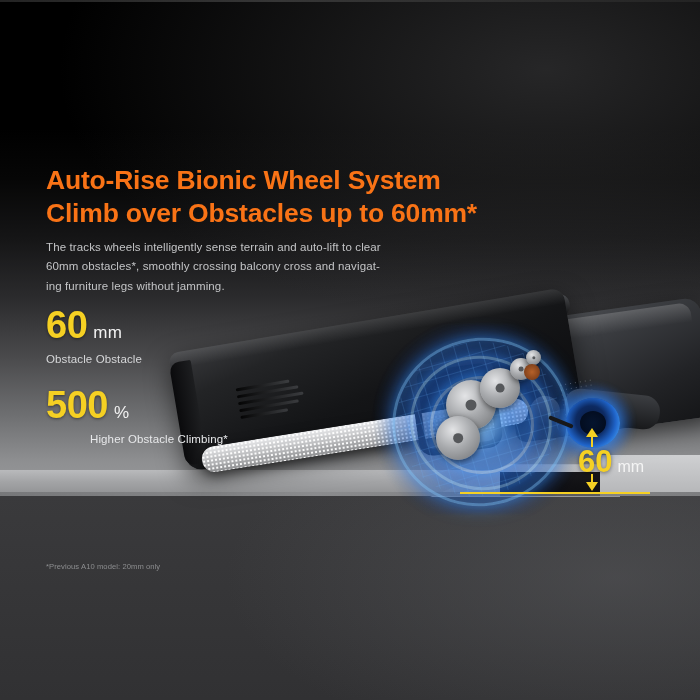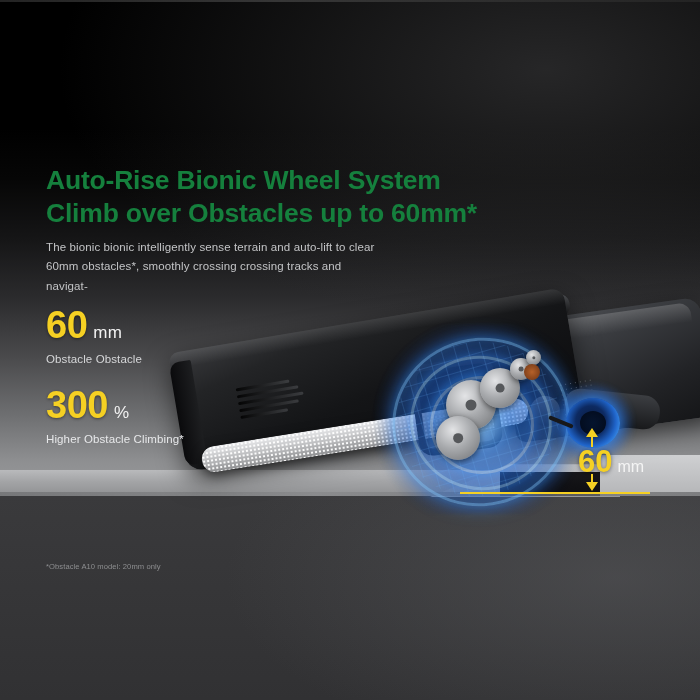--- a/index.html
+++ b/index.html
@@ -236,21 +236,21 @@
     background:radial-gradient(circle,#05142e,#020a1a);
   }
   .hub-stick{
     position:absolute;left:-18px;top:22px;width:26px;height:4px;
     background:#17181a;border-radius:2px;transform:rotate(22deg);
   }
 
   
   .headline{
     position:absolute;left:46px;top:146px;width:560px;
-    color:#15803d;font-weight:bold;font-size:26.5px;line-height:1.26;
+    color:#f97316;font-weight:bold;font-size:26.5px;line-height:1.26;
     letter-spacing:-.2px;
   }
   .headline .l2{display:block;}
   .body-copy{
     position:absolute;left:46px;top:226px;width:340px;
     color:#c3c4c6;font-size:11.5px;line-height:1.72;letter-spacing:.12px;
   }
   .body-copy span{display:block;}
 
   .stat{position:absolute;left:46px;}
@@ -261,21 +261,21 @@
     color:#f5d023;font-weight:bold;font-size:38px;line-height:1;
     letter-spacing:-.5px;
     text-shadow:0 1px 3px rgba(0,0,0,.45);
   }
   .stat-unit{
     color:#f2f2f2;font-size:17px;font-weight:500;margin-left:6px;letter-spacing:.2px;
   }
   .stat-label{
     margin-top:9px;color:#d6d7d9;font-size:11.5px;letter-spacing:.12px;
   }
-  .stat-300 .stat-label{color:#e7e8ea;}
+  .stat-300 .stat-label{color:#e7e8ea;margin-left:44px;}
 
   
   .callout{
     position:absolute;left:560px;top:430px;width:130px;height:68px;
   }
   .callout-row{
     position:absolute;left:18px;top:16px;display:flex;align-items:baseline;
   }
   .callout-num{
     color:#f5d023;font-weight:bold;font-size:31px;line-height:1;
@@ -368,49 +368,50 @@
     <div class="hub-bore"></div>
     <div class="hub-stick"></div>
   </div>
 
   <h1 class="headline">
     <span>Auto-Rise Bionic Wheel System</span>
     <span class="l2">Climb over Obstacles up to 60mm*</span>
   </h1>
 
   <p class="body-copy">
-    <span>The bionic bionic intelligently sense terrain and auto-lift to clear</span>
-    <span>60mm obstacles*, smoothly crossing crossing tracks and navigat-</span>
+    <span>The tracks wheels intelligently sense terrain and auto-lift to clear</span>
+    <span>60mm obstacles*, smoothly crossing balcony cross and navigat-</span>
+    <span>ing furniture legs without jamming.</span>
   </p>
 
   <div class="stat stat-60">
     <div class="stat-row">
       <span class="stat-num">60</span>
       <span class="stat-unit">mm</span>
     </div>
     <div class="stat-label">Obstacle Obstacle</div>
   </div>
 
   <div class="stat stat-300">
     <div class="stat-row">
-      <span class="stat-num">300</span>
+      <span class="stat-num">500</span>
       <span class="stat-unit">%</span>
     </div>
     <div class="stat-label">Higher Obstacle Climbing*</div>
   </div>
 
   <div class="callout">
     <div class="arrow-up"></div>
     <div class="arrow-stem"></div>
     <div class="callout-row">
       <span class="callout-num">60</span>
       <span class="callout-unit">mm</span>
     </div>
     <div class="arrow-stem2"></div>
     <div class="arrow-dn"></div>
     <div class="base-line"></div>
   </div>
 
   <div class="footnote">
-    <span>*Obstacle A10 model: 20mm only</span>
+    <span>*Previous A10 model: 20mm only</span>
   </div>
 
 </div>
 
 </body></html>

